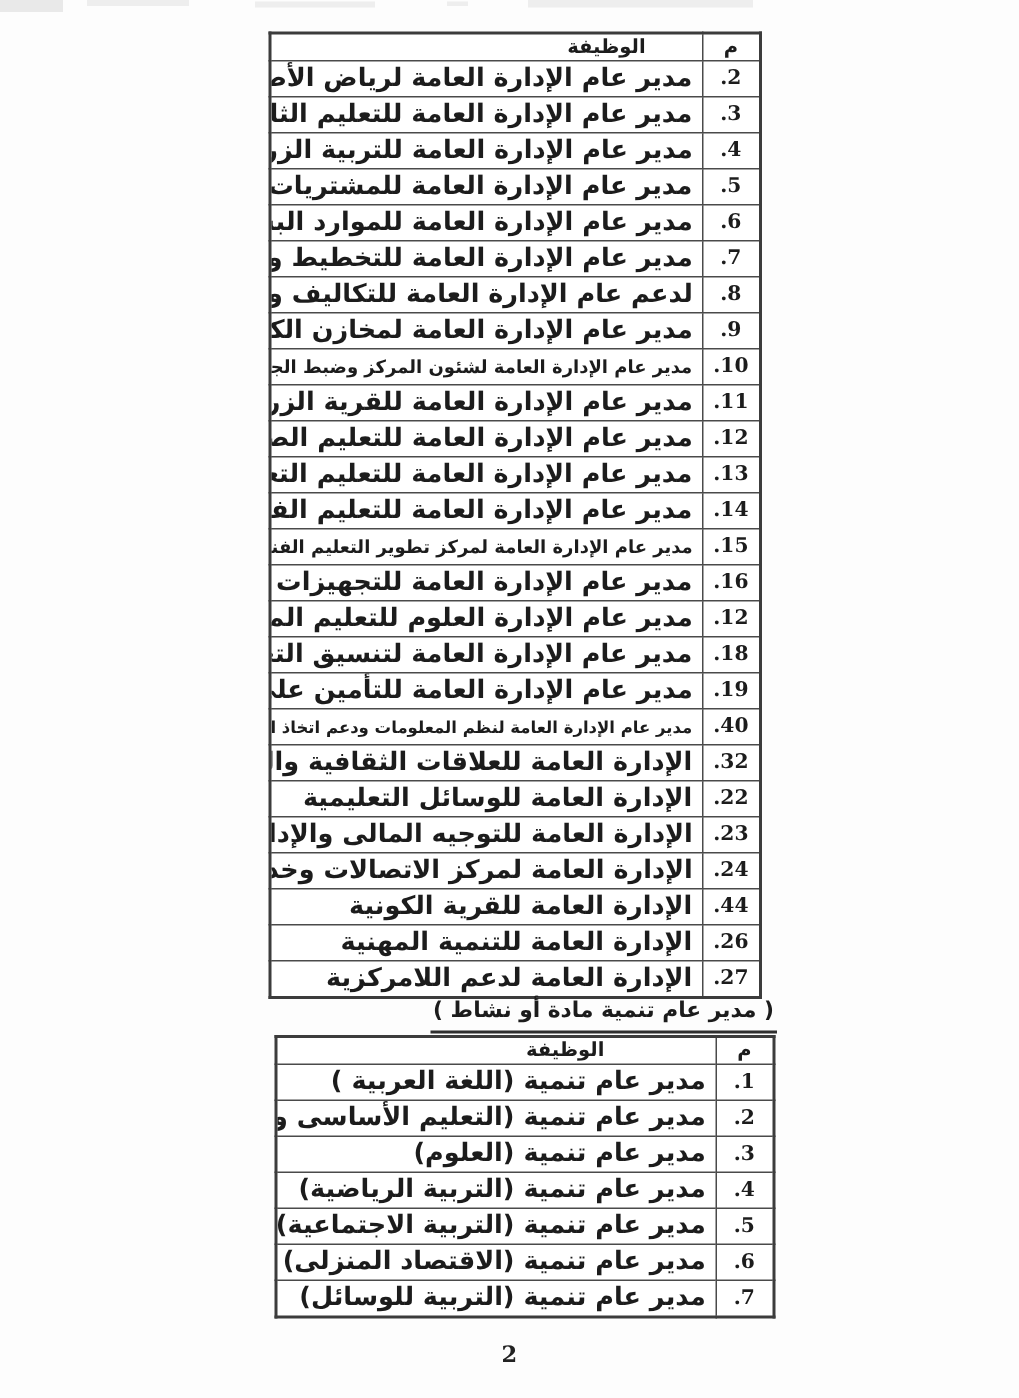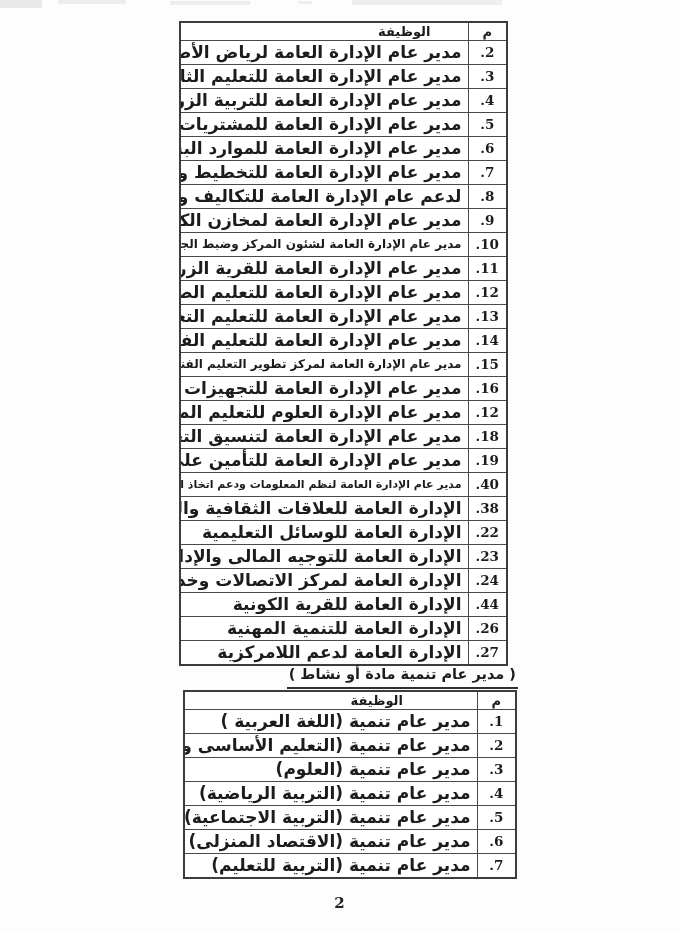--- a/index.html
+++ b/index.html
@@ -179,21 +179,21 @@
         </tr>
         <tr>
           <td class="num">19.</td>
           <td class="job">مدير عام الإدارة العامة للتأمين على الطلبة</td>
         </tr>
         <tr>
           <td class="num">40.</td>
           <td class="job">مدير عام الإدارة العامة لنظم المعلومات ودعم اتخاذ القرار</td>
         </tr>
         <tr>
-          <td class="num">38.</td>
+          <td class="num">32.</td>
           <td class="job">الإدارة العامة للعلاقات الثقافية والوافدين</td>
         </tr>
         <tr>
           <td class="num">22.</td>
           <td class="job">الإدارة العامة للوسائل التعليمية</td>
         </tr>
         <tr>
           <td class="num">23.</td>
           <td class="job">الإدارة العامة للتوجيه المالى والإدارى</td>
         </tr>
@@ -251,20 +251,20 @@
         <tr>
           <td class="num">5.</td>
           <td class="job">مدير عام تنمية (التربية الاجتماعية)</td>
         </tr>
         <tr>
           <td class="num">6.</td>
           <td class="job">مدير عام تنمية (الاقتصاد المنزلى)</td>
         </tr>
         <tr>
           <td class="num">7.</td>
-          <td class="job">مدير عام تنمية (التربية للتعليم)</td>
+          <td class="job">مدير عام تنمية (التربية للوسائل)</td>
         </tr>
       </tbody>
   </table>
 
   <div class="pagenum">2</div>
 
 </div>
 
 </body></html>

